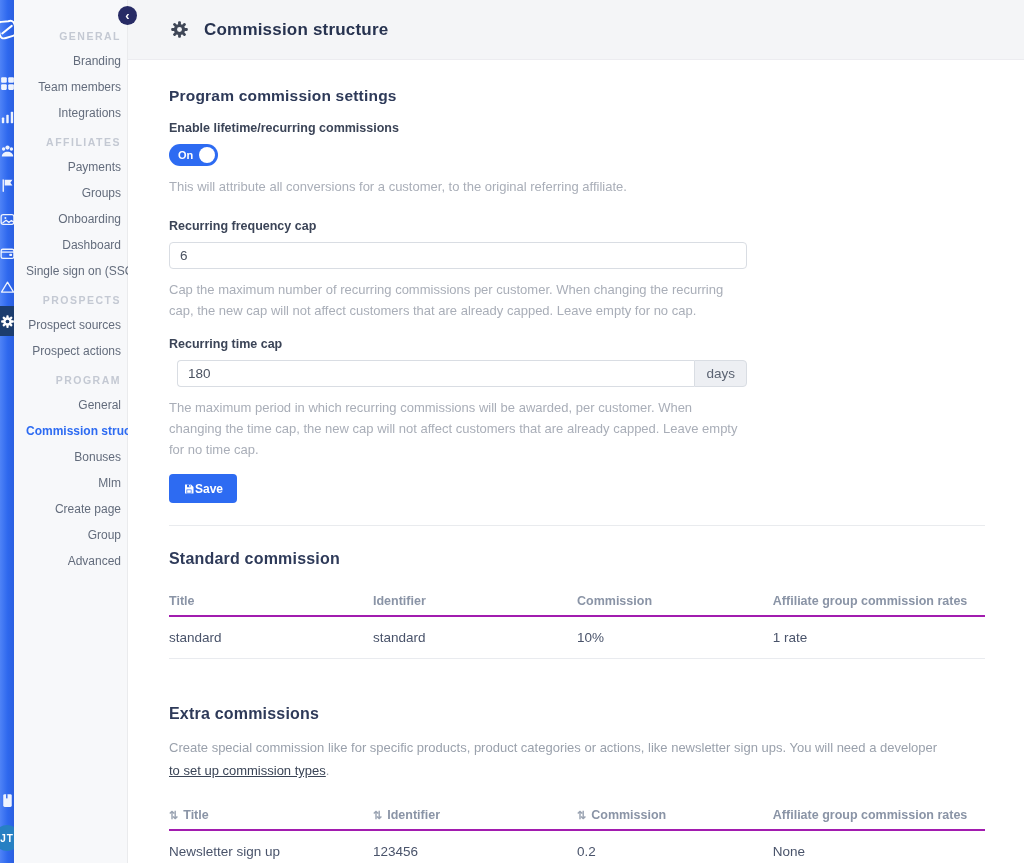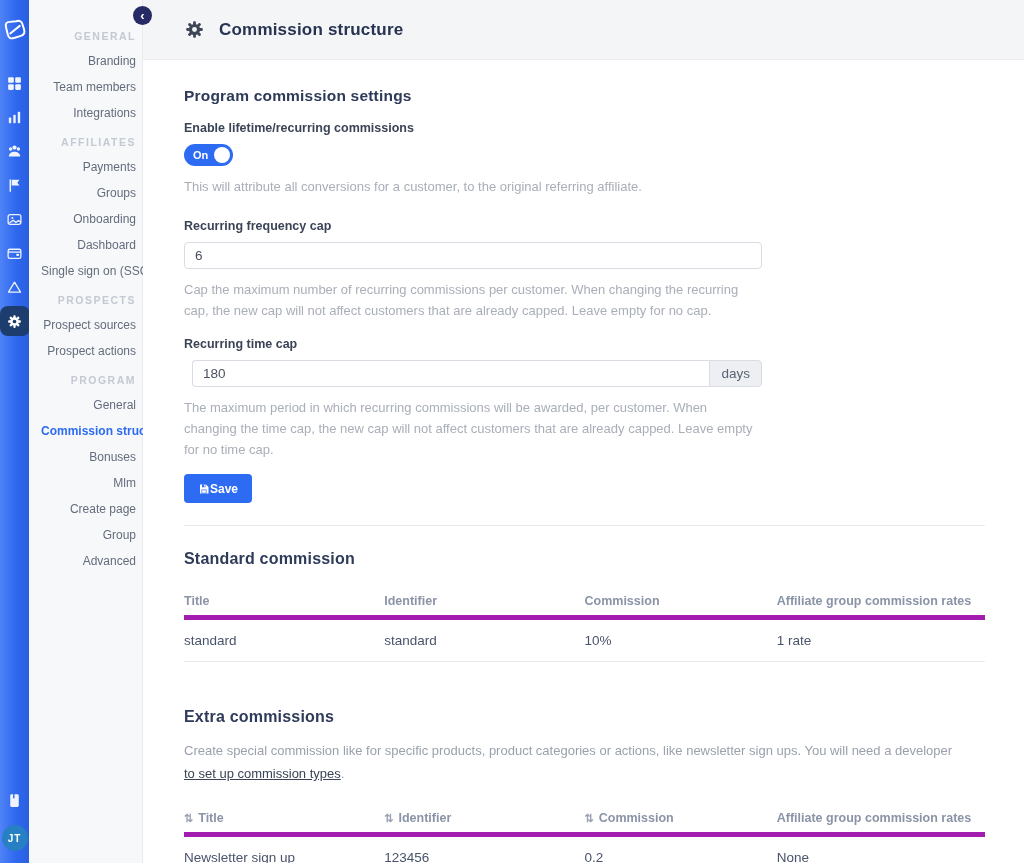--- a/index.html
+++ b/index.html
@@ -1,20 +1,20 @@
 <!DOCTYPE html>
 <html><head>
 <meta charset="utf-8">
 <style>
   * { margin:0; padding:0; box-sizing:border-box; }
   html,body { width:1024px; height:863px; overflow:hidden; }
   body { font-family:"Liberation Sans", sans-serif; display:flex; background:#fff; }
 
   
-  .rail { width:29px; height:863px; background:linear-gradient(90deg,#4f83f6 0%,#2e68ee 55%,#2b5fe0 100%); display:flex; flex-direction:column; align-items:center; flex-shrink:0; }
+  .rail { width:14px; height:863px; background:linear-gradient(90deg,#4f83f6 0%,#2e68ee 55%,#2b5fe0 100%); display:flex; flex-direction:column; align-items:center; flex-shrink:0; }
   .rail-logo { margin-top:16px; margin-bottom:22px; width:26px; height:28px; display:flex; align-items:center; justify-content:center; }
   .rail-icon { width:34px; height:34px; display:flex; align-items:center; justify-content:center; color:rgba(255,255,255,.92); }
   .rail-icon svg { width:17px; height:17px; }
   .rail-icon.active { background:#1c3d6e; border-radius:8px; width:30px; height:30px; margin:2px 0; }
   .rail-spacer { flex:1; }
   .rail-avatar { width:26px; height:26px; border-radius:50%; background:#2780c3; color:#fff; font-size:10px; font-weight:bold; display:flex; align-items:center; justify-content:center; letter-spacing:1px; margin:8px 0 12px; }
 
   
   .sidenav { width:114px; height:863px; background:#f7f8fa; border-right:1px solid rgba(0,0,0,.05); padding:20px 6px 0 12px; flex-shrink:0; }
   .sidenav-section { margin-bottom:10px;text-align:right; }
@@ -44,21 +44,21 @@
   .input-group { display:flex; width:100%;padding-left:8px; }
   .input-group .text-input { border-radius:4px 0 0 4px; border-right:none; flex:1; }
   .input-addon { background:#edeff3; border:1px solid #d9dde3; border-radius:0 4px 4px 0; font-size:13.5px; color:#5b6372; padding:0 11px; display:flex; align-items:center; height:27px; }
 
   .save-btn { margin-top:14px; background:#2d6bf2; color:#fff; border:none; border-radius:4px; height:29px; padding:0 14px; font-family:"Liberation Sans",sans-serif; font-size:12px; font-weight:bold; display:inline-flex; align-items:center; cursor:pointer; }
   .save-btn svg { width:12px; height:12px; }
 
   .divider { border:none; border-top:1px solid #e9ebee; margin:22px 0 24px; }
 
   table { width:100%; border-collapse:collapse; margin-top:4px; }
-  th { text-align:left; font-size:12.5px; font-weight:bold; color:#8a94a6; padding:14px 0 7px; border-bottom:5px solid #a21caf; }
+  th { text-align:left; font-size:12.5px; font-weight:bold; color:#8a94a6; padding:14px 0 7px; border-bottom:2px solid #a21caf; }
   td { font-size:13.5px; color:#49536a; padding:13px 0; border-bottom:1px solid #e9ebef; }
   col.c1{width:25%} col.c2{width:25%} col.c3{width:24%} col.c4{width:26%}
   .sort-glyph { color:#9aa3b2; font-size:11px; margin-right:5px; }
 
   .section-gap { margin-top:46px; }
   .desc { font-size:13px; color:#9aa1ac; line-height:23px; margin-top:13px; }
   .desc a { color:#3a4456; text-decoration:underline; cursor:pointer; }
   .table-wrap { margin-top:12px; }
 
   .mt22{margin-top:22px} .mt16{margin-top:16px} .mt10{margin-top:10px}

